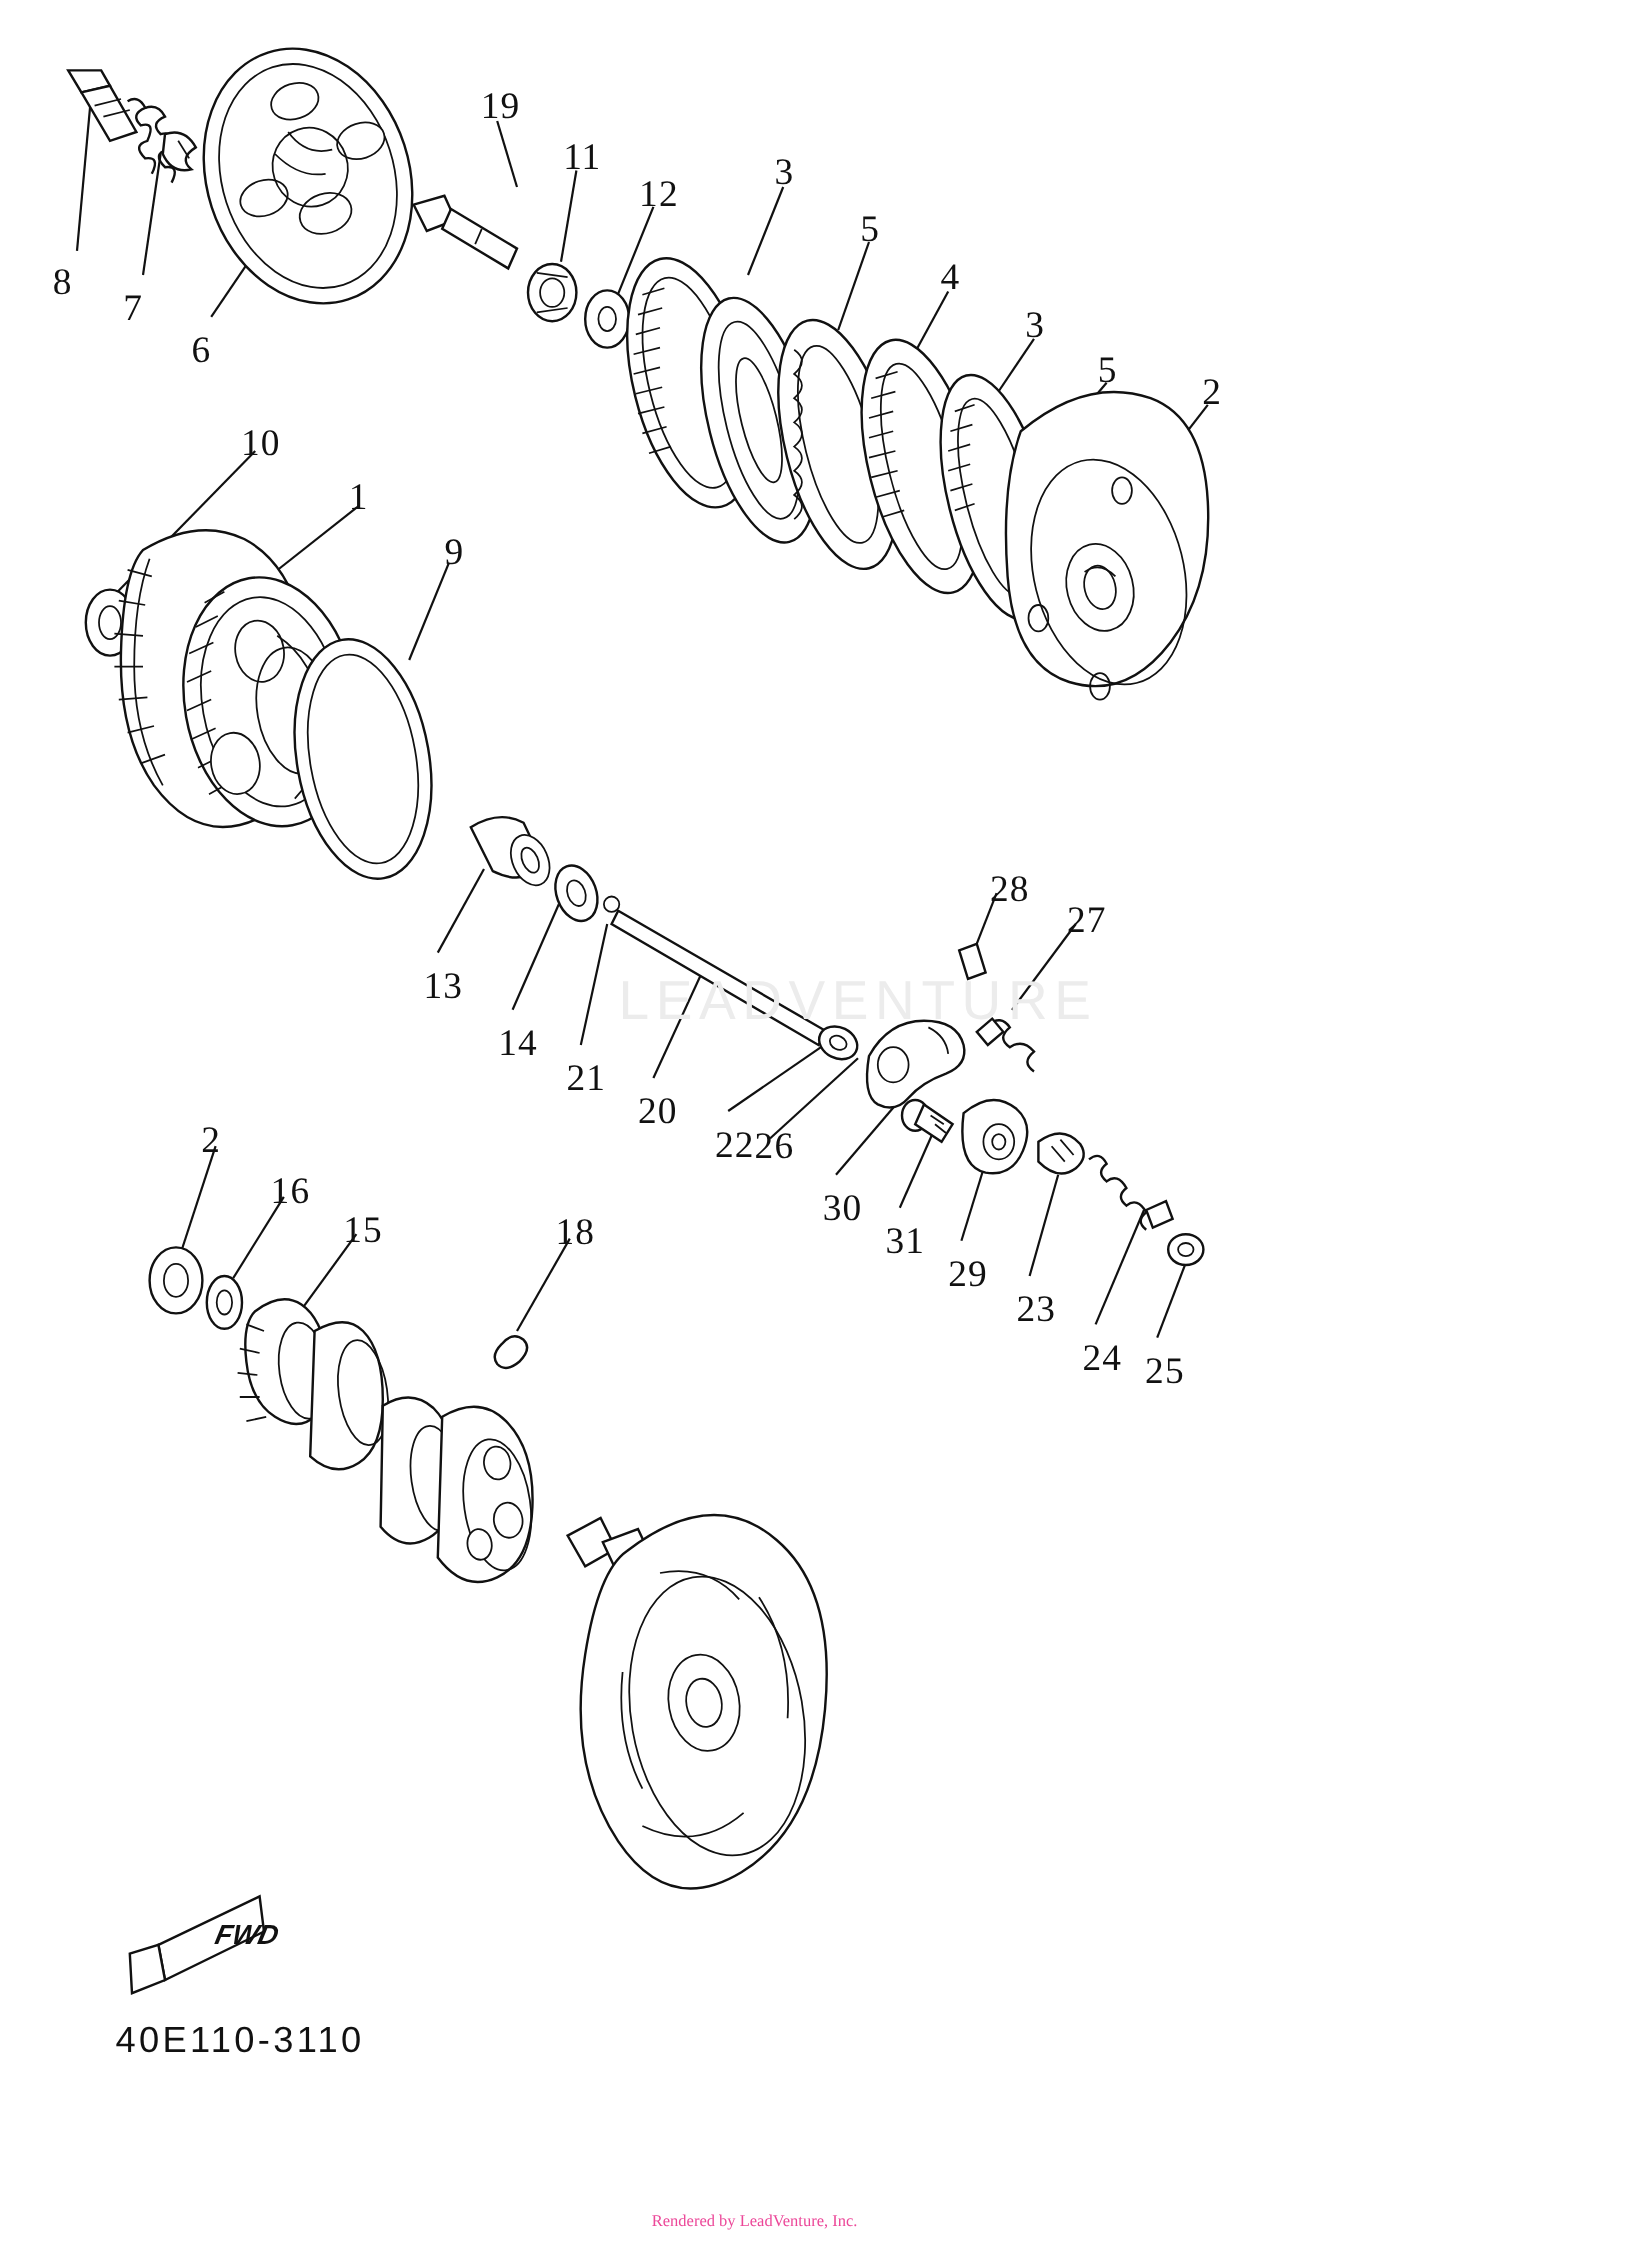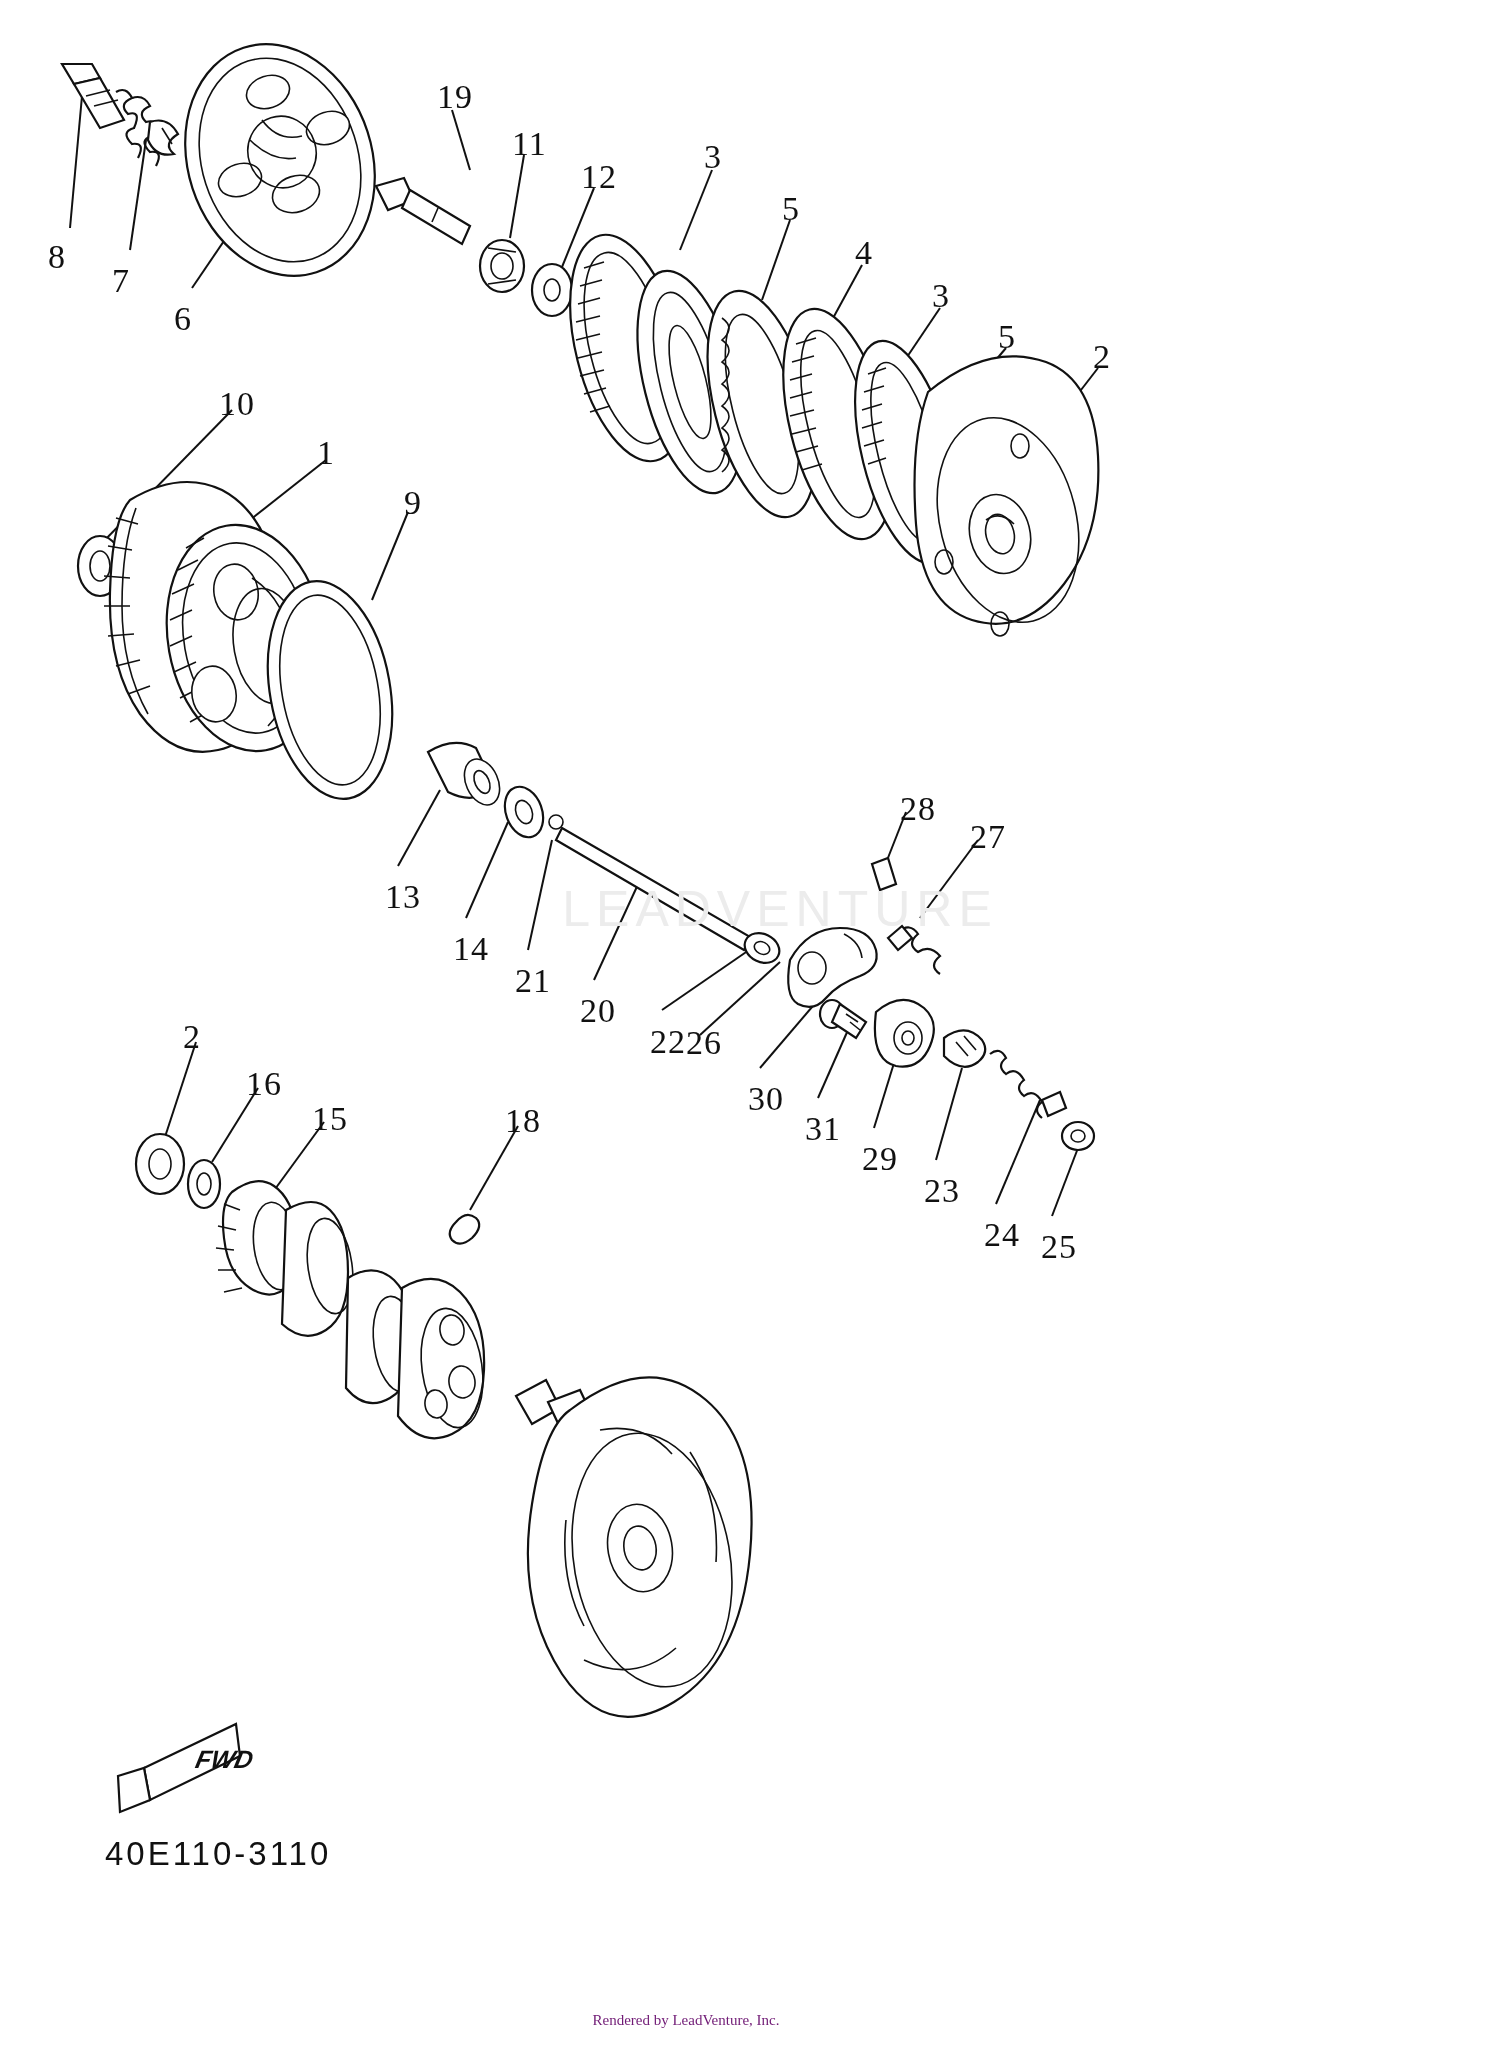--- a/index.html
+++ b/index.html
@@ -55,21 +55,21 @@
     color: #111;
   }
   .watermark-sub {
     position: absolute;
     left: 0;
     top: 2012px;
     width: 1372px;
     text-align: center;
     font-family: "Liberation Serif", serif;
     font-size: 15px;
-    color: #701a75;
+    color: #ec4899;
   }
   .watermark {
     position: absolute;
     left: 500px;
     top: 880px;
     width: 560px;
     text-align: center;
     font-family: "Liberation Sans", sans-serif;
     font-size: 50px;
     letter-spacing: 6px;

